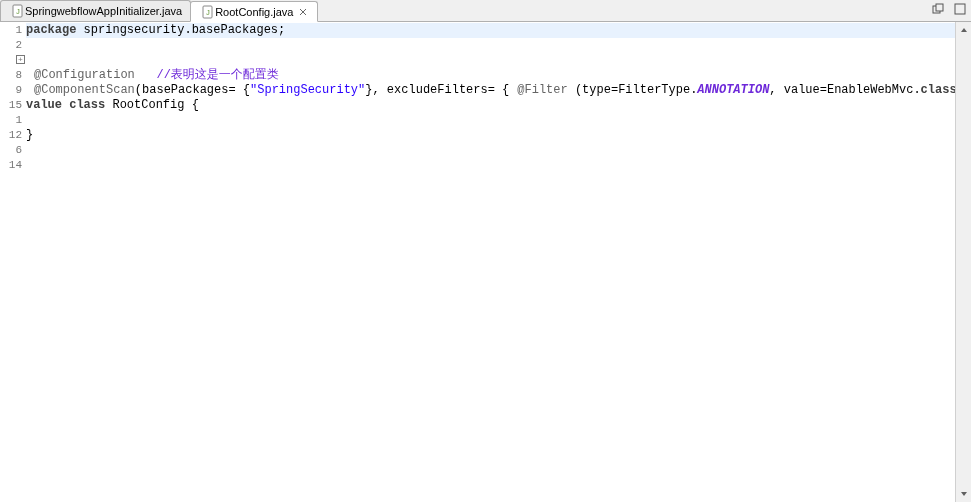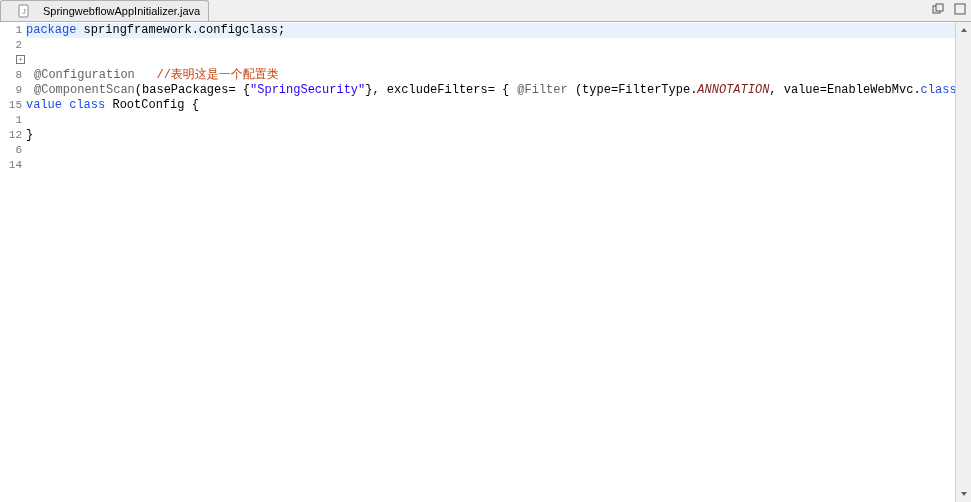--- a/index.html
+++ b/index.html
@@ -22,29 +22,29 @@
     align-items: flex-end;
     height: 22px;
     background: #f0f0f0;
     border-bottom: 1px solid #b0b0b0;
     position: relative;
   }
   .tab {
     display: flex;
     align-items: center;
     height: 21px;
-    padding: 0 8px 0 16px;
+    padding: 0 8px 0 10px;
     border: 1px solid #b0b0b0;
     border-bottom: none;
     margin-right: -1px;
     background: #ececec;
     border-top-left-radius: 3px;
     border-top-right-radius: 3px;
     cursor: pointer;
-    gap: 12px;
+    gap: 0;
   }
   .tab.active {
     background: #ffffff;
     border-bottom: 1px solid #ffffff;
     margin-bottom: -1px;
     z-index: 2;
   }
   .tab .file-icon {
     width: 14px;
     height: 14px;
@@ -125,26 +125,26 @@
     overflow: hidden;
   }
   .code-line {
     height: 15px;
     line-height: 15px;
     white-space: pre;
   }
   .code-line.cur {
     background: #e8f2fe;
   }
-  .kw { color: #1d4ed8; font-weight: normal; }
+  .kw { color: #404040; font-weight: bold; }
   .pl { color: #000000; }
   .str { color: #2a00ff; }
   .ann { color: #646464; padding-left: 8px; }
-  .cm2 { color: #c2410c; }
-  .it { font-style: italic; color: #7f1d1d; font-weight: normal; }
+  .cm2 { color: #6d28d9; }
+  .it { font-style: italic; color: #6d28d9; font-weight: bold; }
   .scrollbar-v {
     position: absolute;
     right: 0;
     top: 0;
     bottom: 0;
     width: 16px;
     background: #f0f0f0;
     border-left: 1px solid #d0d0d0;
   }
   .scrollbar-v .up, .scrollbar-v .down {
@@ -168,20 +168,34 @@
 
   <div class="tabbar">
     <div class="tab">
       <span class="file-icon">
         <svg width="14" height="14" viewBox="0 0 14 14">
           <rect x="2" y="1" width="9" height="12" rx="1" fill="#fff" stroke="#888" stroke-width="1"></rect>
           <text x="7" y="10" text-anchor="middle" font-size="7" fill="#5b8f2b" font-family="sans-serif">J</text>
         </svg>
       </span>
       <span class="label">SpringwebflowAppInitializer.java</span>
+    </div>
+    <div class="tab active">
+      <span class="file-icon">
+        <svg width="14" height="14" viewBox="0 0 14 14">
+          <rect x="2" y="1" width="9" height="12" rx="1" fill="#fff" stroke="#888" stroke-width="1"></rect>
+          <text x="7" y="10" text-anchor="middle" font-size="7" fill="#5b8f2b" font-family="sans-serif">J</text>
+        </svg>
+      </span>
+      <span class="label">RootConfig.java</span>
+      <span class="close">
+        <svg width="8" height="8" viewBox="0 0 8 8">
+            <path d="M1 1 L7 7 M7 1 L1 7" stroke="#666" stroke-width="1"></path>
+          </svg>
+      </span>
     </div>
     <div class="tabbar-right">
       <span class="tb-icon">
         <svg width="12" height="12" viewBox="0 0 12 12">
           <rect x="1" y="3" width="7" height="7" fill="none" stroke="#555" stroke-width="1"></rect>
           <rect x="4" y="1" width="7" height="7" fill="#f0f0f0" stroke="#555" stroke-width="1"></rect>
         </svg>
       </span>
       <span class="tb-icon">
         <svg width="12" height="12" viewBox="0 0 12 12">
@@ -202,21 +216,21 @@
       <div class="gutter-line">8</div>
       <div class="gutter-line">9</div>
       <div class="gutter-line">15</div>
       <div class="gutter-line">1</div>
       <div class="gutter-line">12</div>
       <div class="gutter-line">6</div>
       <div class="gutter-line">14</div>
     </div>
 
     <div class="code">
-      <div class="code-line cur"><span class="kw">package</span><span class="pl"> springframework.configclass;</span></div>
+      <div class="code-line cur"><span class="kw">package</span><span class="pl"> springsecurity.basePackages;</span></div>
       <div class="code-line"></div>
       <div class="code-line"></div>
       <div class="code-line"><span class="ann">@Configuration</span><span class="pl">   </span><span class="cm2">//表明这是一个配置类</span></div>
       <div class="code-line"><span class="ann">@ComponentScan</span><span class="pl">(basePackages= {</span><span class="str">"SpringSecurity"</span><span class="pl">}, excludeFilters= {</span><span class="ann">@Filter</span><span class="pl"> (type=FilterType.</span><span class="it">ANNOTATION</span><span class="pl">, value=EnableWebMvc.</span><span class="kw">class</span><span class="pl">)})</span></div>
       <div class="code-line"><span class="kw">value</span><span class="pl"> </span><span class="kw">class</span><span class="pl"> RootConfig </span><span class="pl">{</span></div>
       <div class="code-line"></div>
       <div class="code-line"><span class="pl">}</span></div>
       <div class="code-line"></div>
     </div>
 

